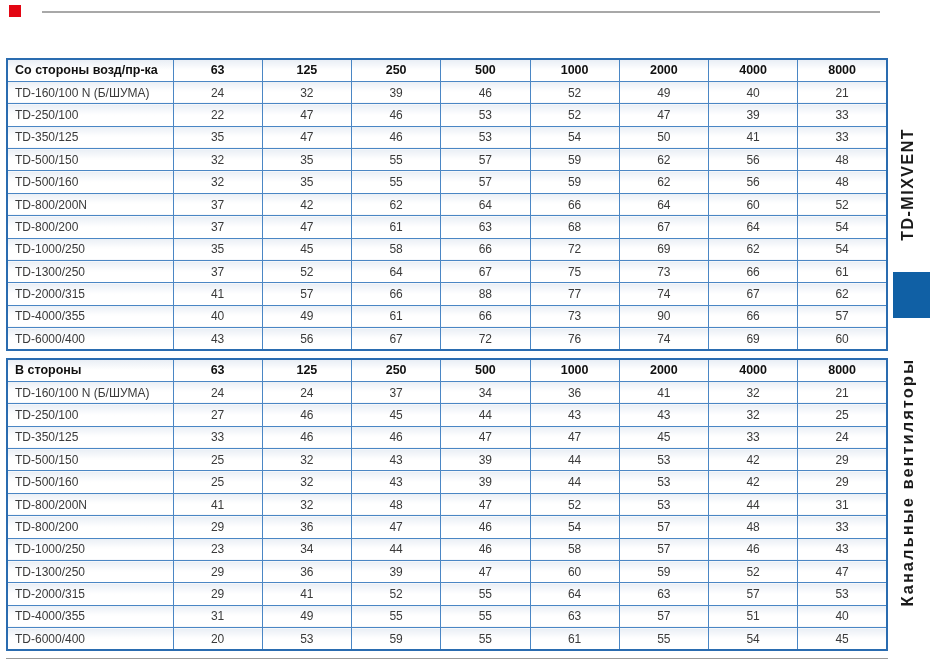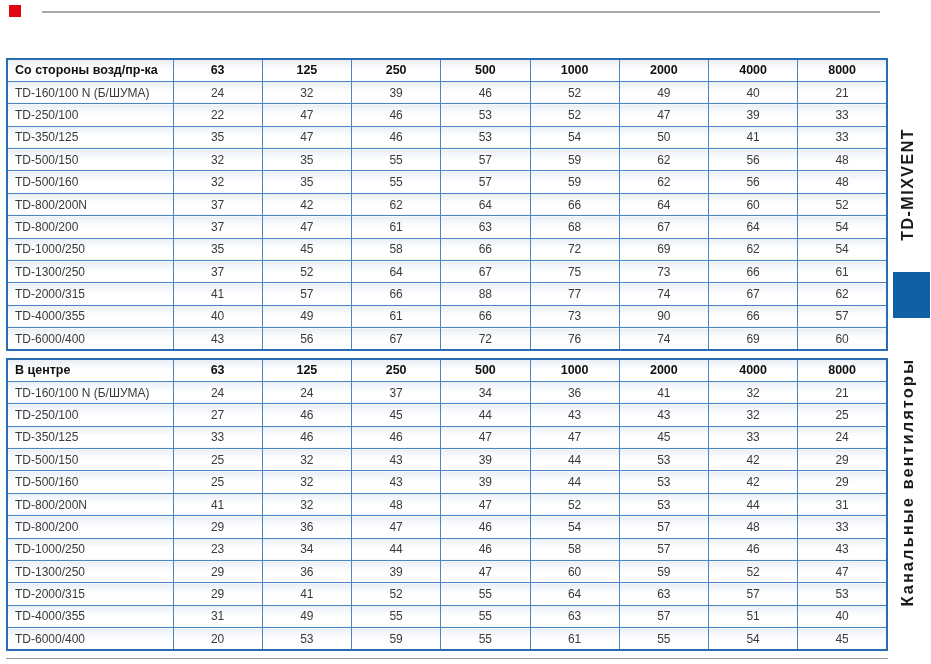--- a/index.html
+++ b/index.html
@@ -231,21 +231,21 @@
       </tr>
     </tbody>
   </table>
 
 <table id="table-1">
   <colgroup>
       <col style="width:166px">
     </colgroup>
 <thead>
       <tr>
-        <th class="first">В центре</th>
+        <th class="first">В стороны</th>
         <th>63</th>
         <th>125</th>
         <th>250</th>
         <th>500</th>
         <th>1000</th>
         <th>2000</th>
         <th>4000</th>
         <th>8000</th>
       </tr>
     </thead>

